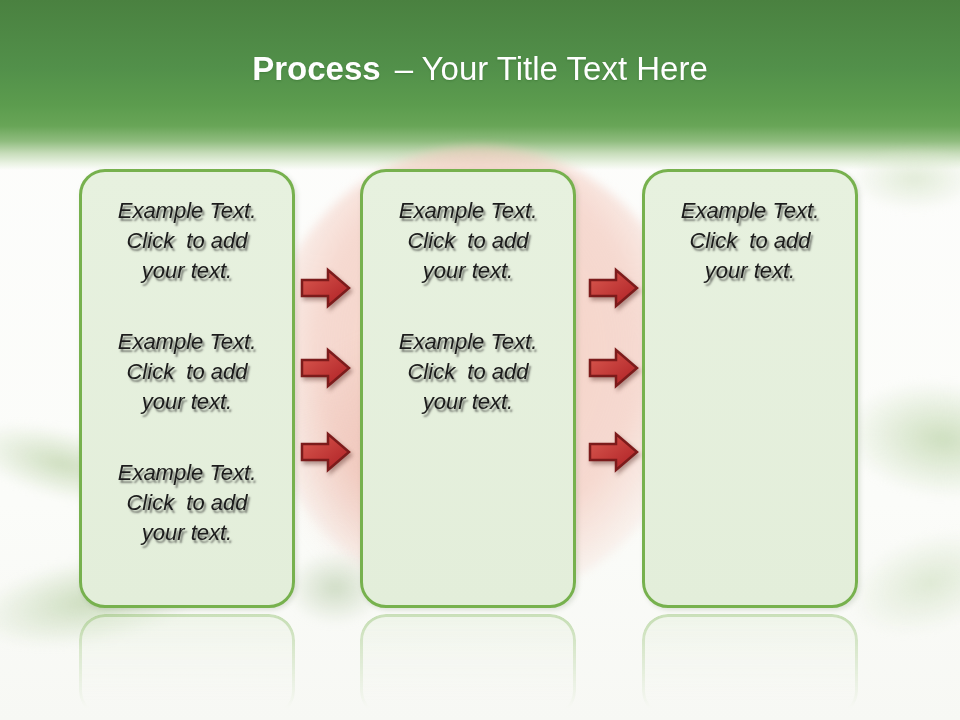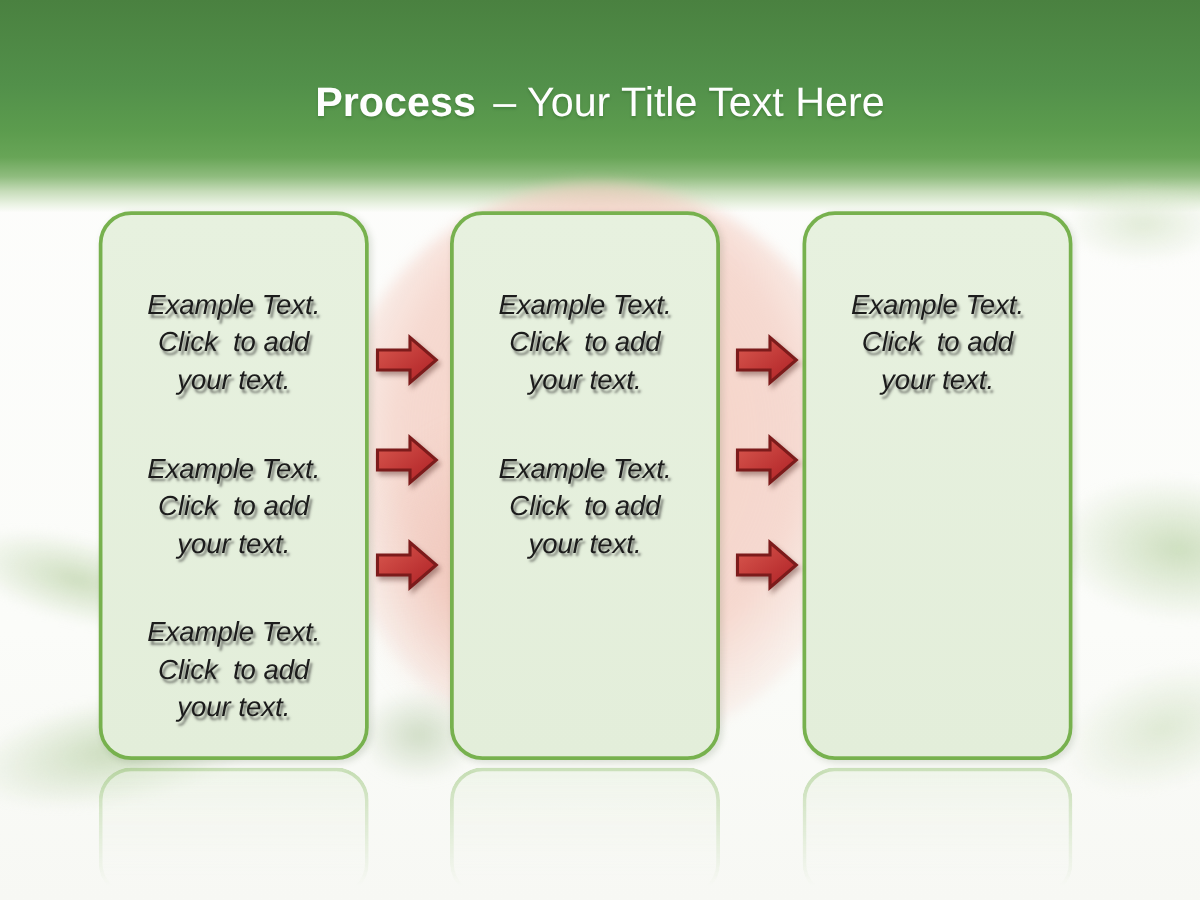--- a/index.html
+++ b/index.html
@@ -10,21 +10,21 @@
   }
 
   
   .header{
     position:absolute; left:0; top:0; width:960px; height:170px;
     background:linear-gradient(to bottom,
       #4a8140 0%, #52904a 40%, #5c9c4e 62%, #68a557 74%,
       #8fbc7e 83%, #c6dcb9 90%, #e9f2e2 96%, rgba(251,252,250,0) 100%);
   }
   .title{
-    position:absolute; left:0; top:61px; width:960px;
+    position:absolute; left:0; top:48px; width:960px;
     text-align:center; color:#fefefe; font-size:33px; line-height:42px;
     text-shadow:0 1px 2px rgba(20,70,20,0.25);
     margin:0; font-weight:400;
   }
   .title .t-bold{font-weight:bold;}
   .title .t-rest{margin-left:14px; font-weight:400;}
 
   
   .decor{position:absolute; border-radius:50%;}
   .peach-main{
@@ -50,21 +50,21 @@
   .leaf-g1{left:288px; top:552px; width:95px; height:72px; filter:blur(5px);
     background:radial-gradient(ellipse, rgba(185,204,171,0.65) 0%, rgba(185,204,171,0) 72%);}
 
   
   .pbox{
     position:absolute; top:169px; width:216px; height:439px; box-sizing:border-box;
     background:linear-gradient(to bottom,#e7f1df 0%,#e3eeda 100%);
     border:3px solid #77b14e; border-radius:26px;
     box-shadow:2px 2px 5px rgba(90,110,80,0.18);
     display:flex; flex-direction:column; align-items:center;
-    padding-top:57px; row-gap:41px;
+    padding-top:24px; row-gap:41px;
   }
   .pbox-1{left:79px;}
   .pbox-2{left:360px;}
   .pbox-3{left:642px;}
   .text-block{
     width:190px; text-align:center; white-space:pre-wrap;
     font-style:italic; font-size:22px; line-height:30px; color:#1c1c1c;
     text-shadow:2px 3px 2px rgba(35,35,35,0.55);
   }
 

